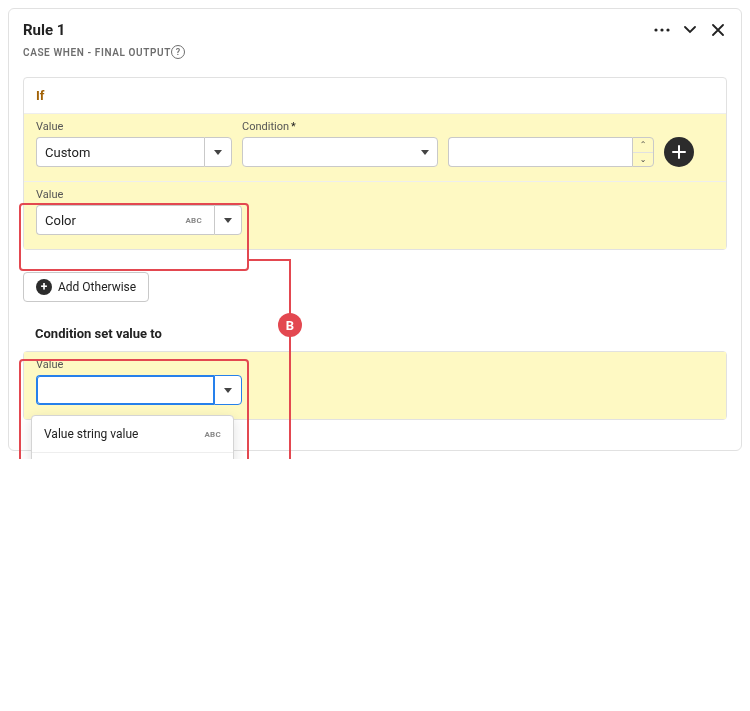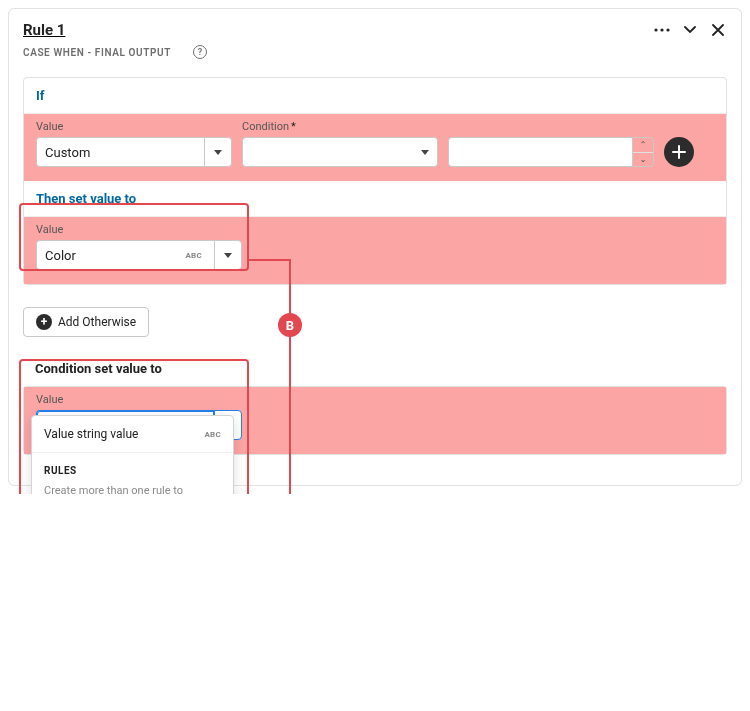--- a/index.html
+++ b/index.html
@@ -1,29 +1,29 @@
 <!DOCTYPE html>
 <html><head>
 <meta charset="utf-8">
 <style>
   * { box-sizing: border-box; font-family: -apple-system, BlinkMacSystemFont, "Segoe UI", Roboto, Arial, sans-serif; }
   body { margin: 0; background: #fff; padding: 8px; width: 750px; }
   .panel { border: 1px solid #e1e1e1; border-radius: 6px; background: #fff; }
-  .panel-header { display: flex; align-items: center; padding: 12px 14px 6px 14px; text-decoration: underline; }
+  .panel-header { display: flex; align-items: center; padding: 12px 14px 6px 14px; }
   .panel-title { font-size: 15px; font-weight: 700; color: #222; flex: 0 0 auto; }
   .panel-header-spacer { flex: 1 1 auto; }
   .hdr-icon { width: 18px; height: 18px; margin-left: 10px; display: flex; align-items: center; justify-content: center; cursor: pointer; color: #222; }
-  .panel-sub { padding: 0 14px 10px 14px; display: flex; align-items: center; gap: 22px; }
+  .panel-sub { padding: 0 14px 10px 14px; display: flex; align-items: center; gap: 0; }
   .panel-sub-text { font-size: 10px; letter-spacing: 0.6px; color: #6e6e6e; text-transform: uppercase; font-weight: 600; }
   .help-icon { width: 14px; height: 14px; border: 1px solid #6e6e6e; border-radius: 50%; display: flex; align-items: center; justify-content: center; font-size: 9px; color: #6e6e6e; cursor: pointer; font-weight: 600; }
   .panel-body { padding: 8px 14px 16px 14px; position: relative; }
 
   .card { border: 1px solid #e1e1e1; border-radius: 4px; background: #fff; margin-bottom: 14px; }
-  .card-section-title { font-size: 13px; font-weight: 700; color: #0369a1; padding: 10px 12px; }
-  .card-section-body { background: #fca5a5; border-top: 1px solid #eee; padding: 6px 12px 14px 12px; }
+  .card-section-title { font-size: 13px; font-weight: 700; color: #a16207; padding: 10px 12px; }
+  .card-section-body { background: #fef9c3; border-top: 1px solid #eee; padding: 6px 12px 14px 12px; }
 
   .if-row { display: flex; gap: 10px; align-items: flex-end; }
   .field-col { flex: 1 1 0; min-width: 0; }
   .field-col.narrow { flex: 0 0 50px; text-align: center;}
   .lbl { font-size: 11px; color: #555; margin-bottom: 4px; }
   .lbl .req { color: #222; margin-left: 2px; }
   .combo { display: flex; height: 30px; }
   .combo-input { flex: 1; border: 1px solid #c9c9c9; border-right: none; border-radius: 4px 0 0 4px; padding: 0 8px; font-size: 13px; color: #222; background: #fff; display:flex; align-items:center; position:relative;}
   .combo-input input { border:none; outline:none; width:100%; font-size:13px; background:transparent;}
   .combo-btn { width: 28px; border: 1px solid #c9c9c9; border-radius: 0 4px 4px 0; background: #fff; display: flex; align-items: center; justify-content: center; cursor: pointer; }
@@ -129,21 +129,20 @@
           <div class="field-col narrow">
             <div class="plus-circle">
               <svg width="14" height="14" viewBox="0 0 14 14">
                   <path d="M7 1 V13 M1 7 H13" stroke="#fff" stroke-width="2" stroke-linecap="round"></path>
                 </svg>
             </div>
           </div>
         </div>
       </div>
 
-      <div class="card-section-title">Then set value to</div>
       <div class="card-section-body" style="position:relative;">
         <div style="width:206px;">
           <div class="lbl">Value</div>
           <div class="combo">
             <div class="combo-input">
               <span>Color</span>
               <span class="abc-token" style="position:absolute; right:6px;">ABC</span>
             </div>
             <div class="combo-btn">
                 <div class="chev"></div>

